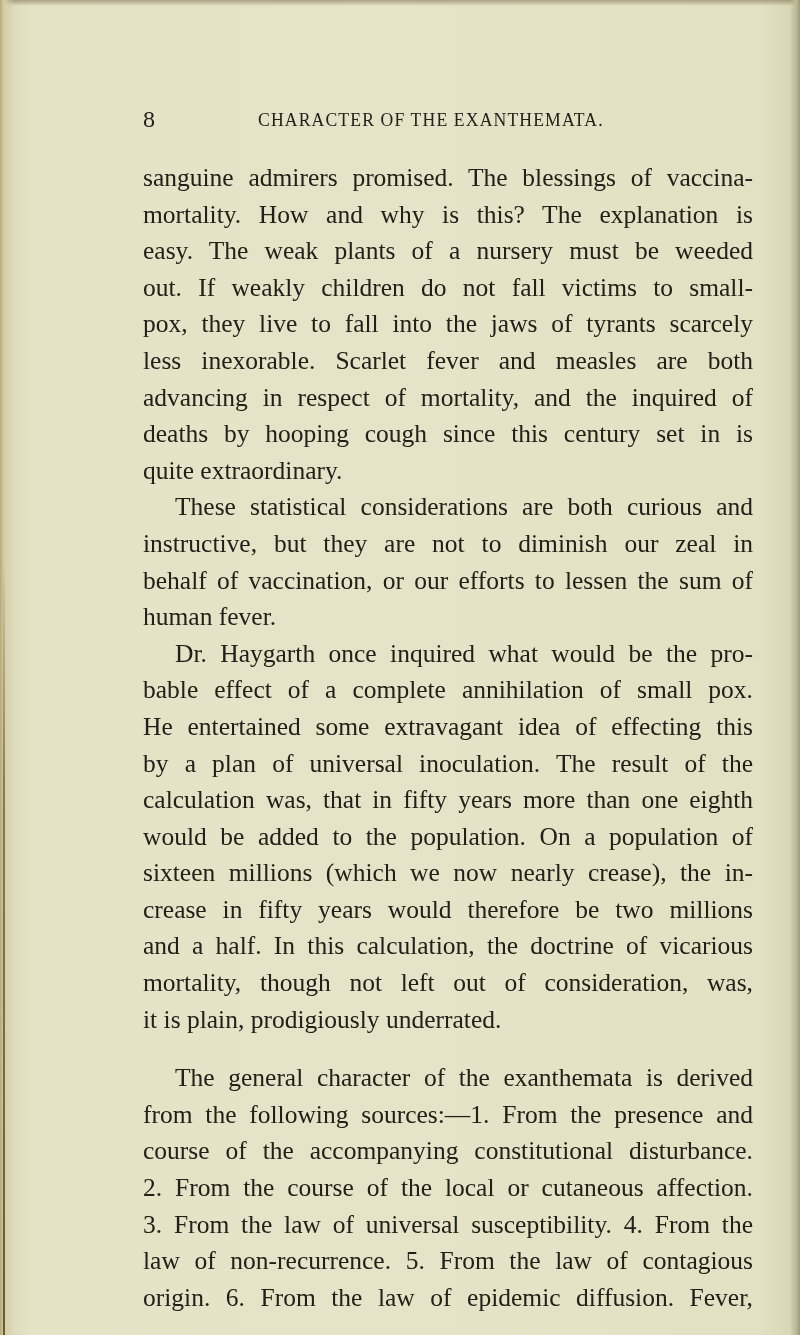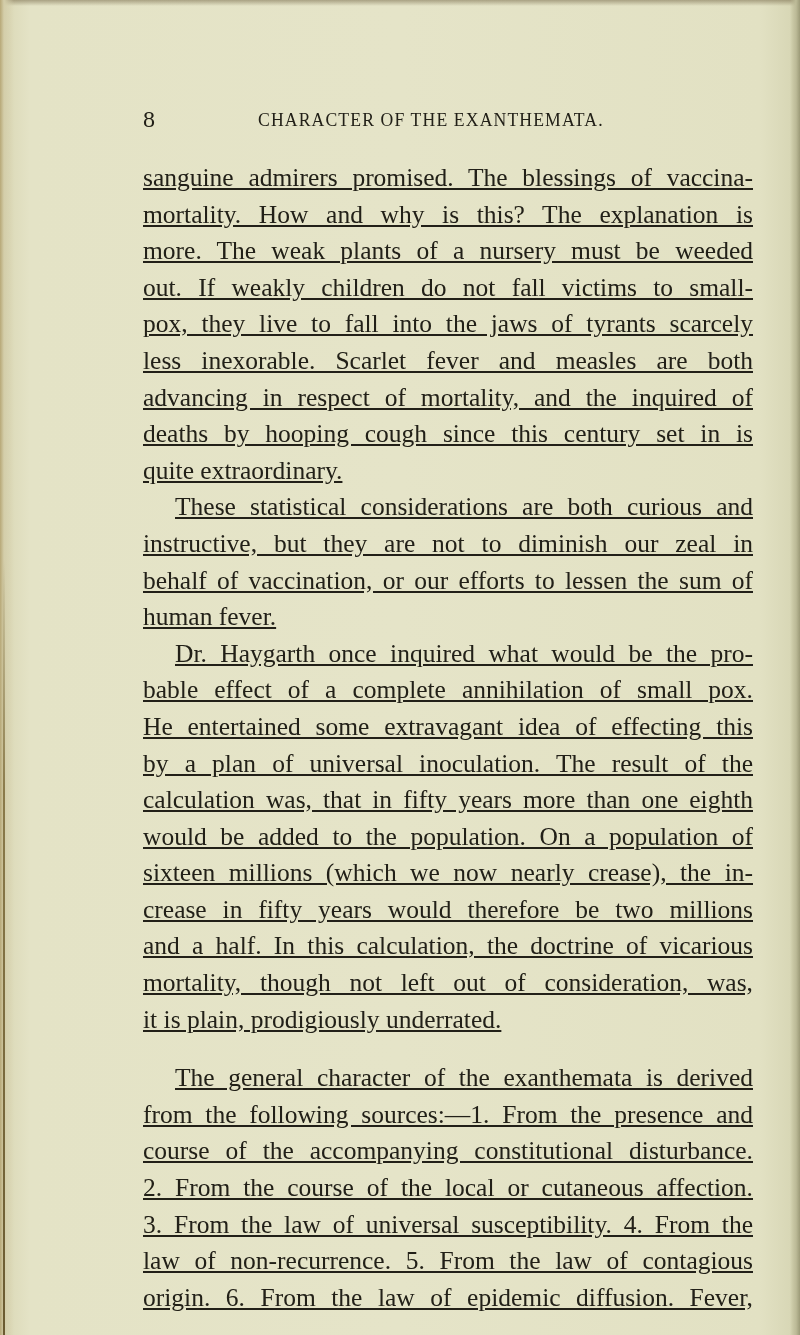--- a/index.html
+++ b/index.html
@@ -44,21 +44,20 @@
       transform: scaleX(0.93); transform-origin: left;
     }
     .body-text {
       position: absolute; left: 143px; top: 160px; width: 610px;
       font-size: 25.5px; line-height: 36.6px;
     }
     .line {
       display: block; white-space: nowrap;
       text-align: justify; text-align-last: justify;
       height: 36.6px;
-      text-decoration: underline;
     }
     .line.last { text-align-last: left; }
     .indent { padding-left: 32px; }
     .para-gap { height: 22px; }
   </style>
 </head>
 <body>
 
 <div class="page">
   <div class="top-edge"></div>
@@ -69,21 +68,21 @@
   <div class="header">
     <span class="page-number">8</span>
     <span class="running-head">CHARACTER OF THE EXANTHEMATA.</span>
   </div>
 
   <div class="body-text">
 
     <div>
       <span class="line">sanguine admirers promised. The blessings of vaccina-</span>
       <span class="line">mortality. How and why is this? The explanation is</span>
-      <span class="line">more. The weak plants of a nursery must be weeded</span>
+      <span class="line">easy. The weak plants of a nursery must be weeded</span>
       <span class="line">out. If weakly children do not fall victims to small-</span>
       <span class="line">pox, they live to fall into the jaws of tyrants scarcely</span>
       <span class="line">less inexorable. Scarlet fever and measles are both</span>
       <span class="line">advancing in respect of mortality, and the inquired of</span>
       <span class="line">deaths by hooping cough since this century set in is</span>
       <span class="line last">quite extraordinary.</span>
     </div>
 
     <div>
       <span class="line indent">These statistical considerations are both curious and</span>

